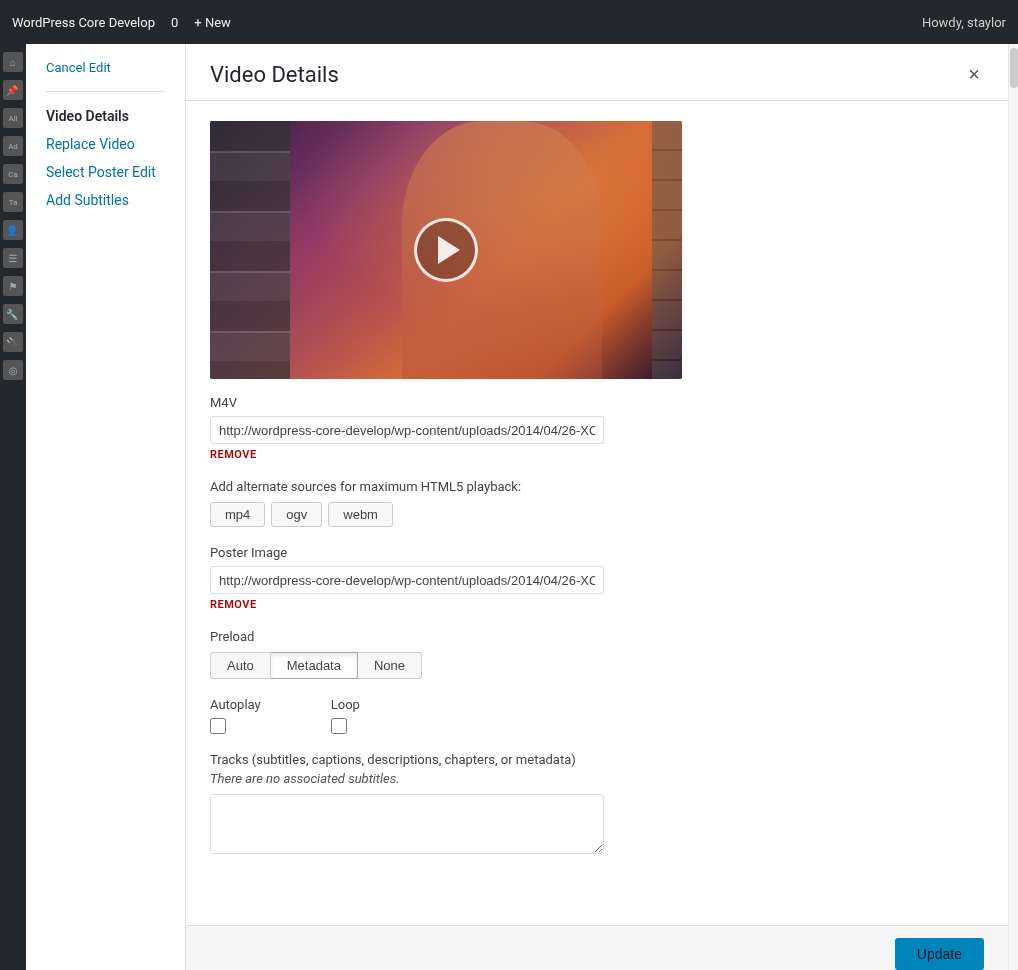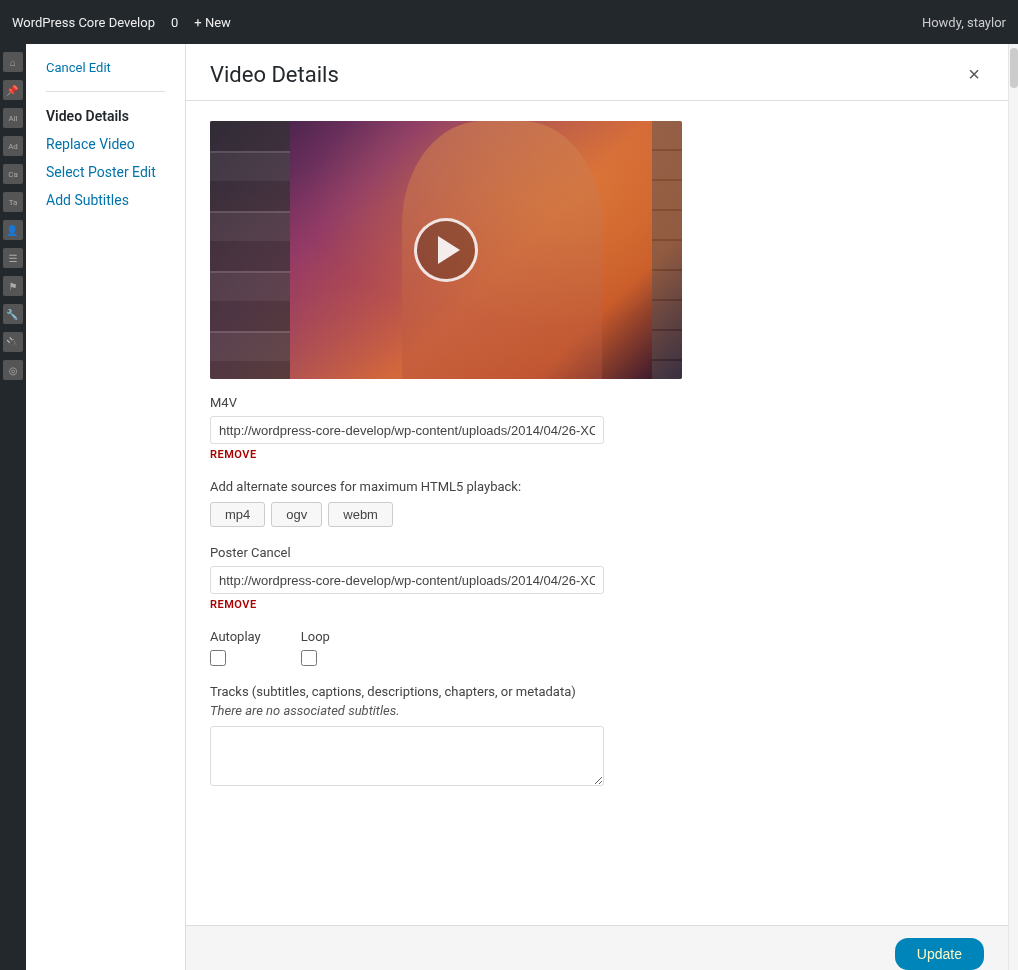--- a/index.html
+++ b/index.html
@@ -282,21 +282,21 @@
     .preload-button:last-child { border-radius: 0 3px 3px 0; }
     .preload-button + .preload-button { border-left: none; }
     .preload-button.active {
       background: #fff;
       border-color: #aaa;
       box-shadow: inset 0 2px 5px rgba(0,0,0,0.1);
     }
 
     .checkbox-row {
       display: flex;
-      gap: 40px;
+      gap: 70px;
       margin-bottom: 18px;
     }
     .checkbox-item {
       display: flex;
       flex-direction: column;
       gap: 6px;
     }
     .checkbox-item-label {
       font-size: 13px;
       color: #444;
@@ -341,23 +341,23 @@
       left: 0;
       right: 0;
       background: #f5f5f5;
       border-top: 1px solid #ddd;
       padding: 12px 24px;
       display: flex;
       justify-content: flex-end;
     }
     .update-button {
       background: #0085ba;
-      color: #fef9c3;
+      color: #0f172a;
       border: none;
-      border-radius: 13px;
+      border-radius: 3px;
       padding: 8px 22px;
       font-size: 14px;
       cursor: pointer;
       font-weight: 400;
     }
 
     
     .scrollbar-area {
       width: 10px;
       background: #f5f5f5;
@@ -441,26 +441,34 @@
       <div class="field-group">
         <span class="alt-sources-label">Add alternate sources for maximum HTML5 playback:</span>
         <div class="alt-buttons">
           <button class="alt-button">mp4</button>
           <button class="alt-button">ogv</button>
           <button class="alt-button">webm</button>
         </div>
       </div>
 
       <div class="field-group">
-        <span class="field-label">Poster Cancel</span>
+        <span class="field-label">Poster Image</span>
         <input class="field-input" type="text" value="http://wordpress-core-develop/wp-content/uploads/2014/04/26-XO-V" style="">
         <br>
         <a class="remove-link">REMOVE</a>
       </div>
 
+      <div class="field-group">
+        <span class="preload-label">Preload</span>
+        <div class="preload-buttons">
+          <button class="preload-button">Auto</button>
+          <button class="preload-button active">Metadata</button>
+          <button class="preload-button">None</button>
+        </div>
+      </div>
 
       <div class="checkbox-row">
         <div class="checkbox-item">
           <span class="checkbox-item-label">Autoplay</span>
           <input type="checkbox" class="checkbox-input" style="">
         </div>
         <div class="checkbox-item">
           <span class="checkbox-item-label">Loop</span>
           <input type="checkbox" class="checkbox-input" style="">
         </div>

